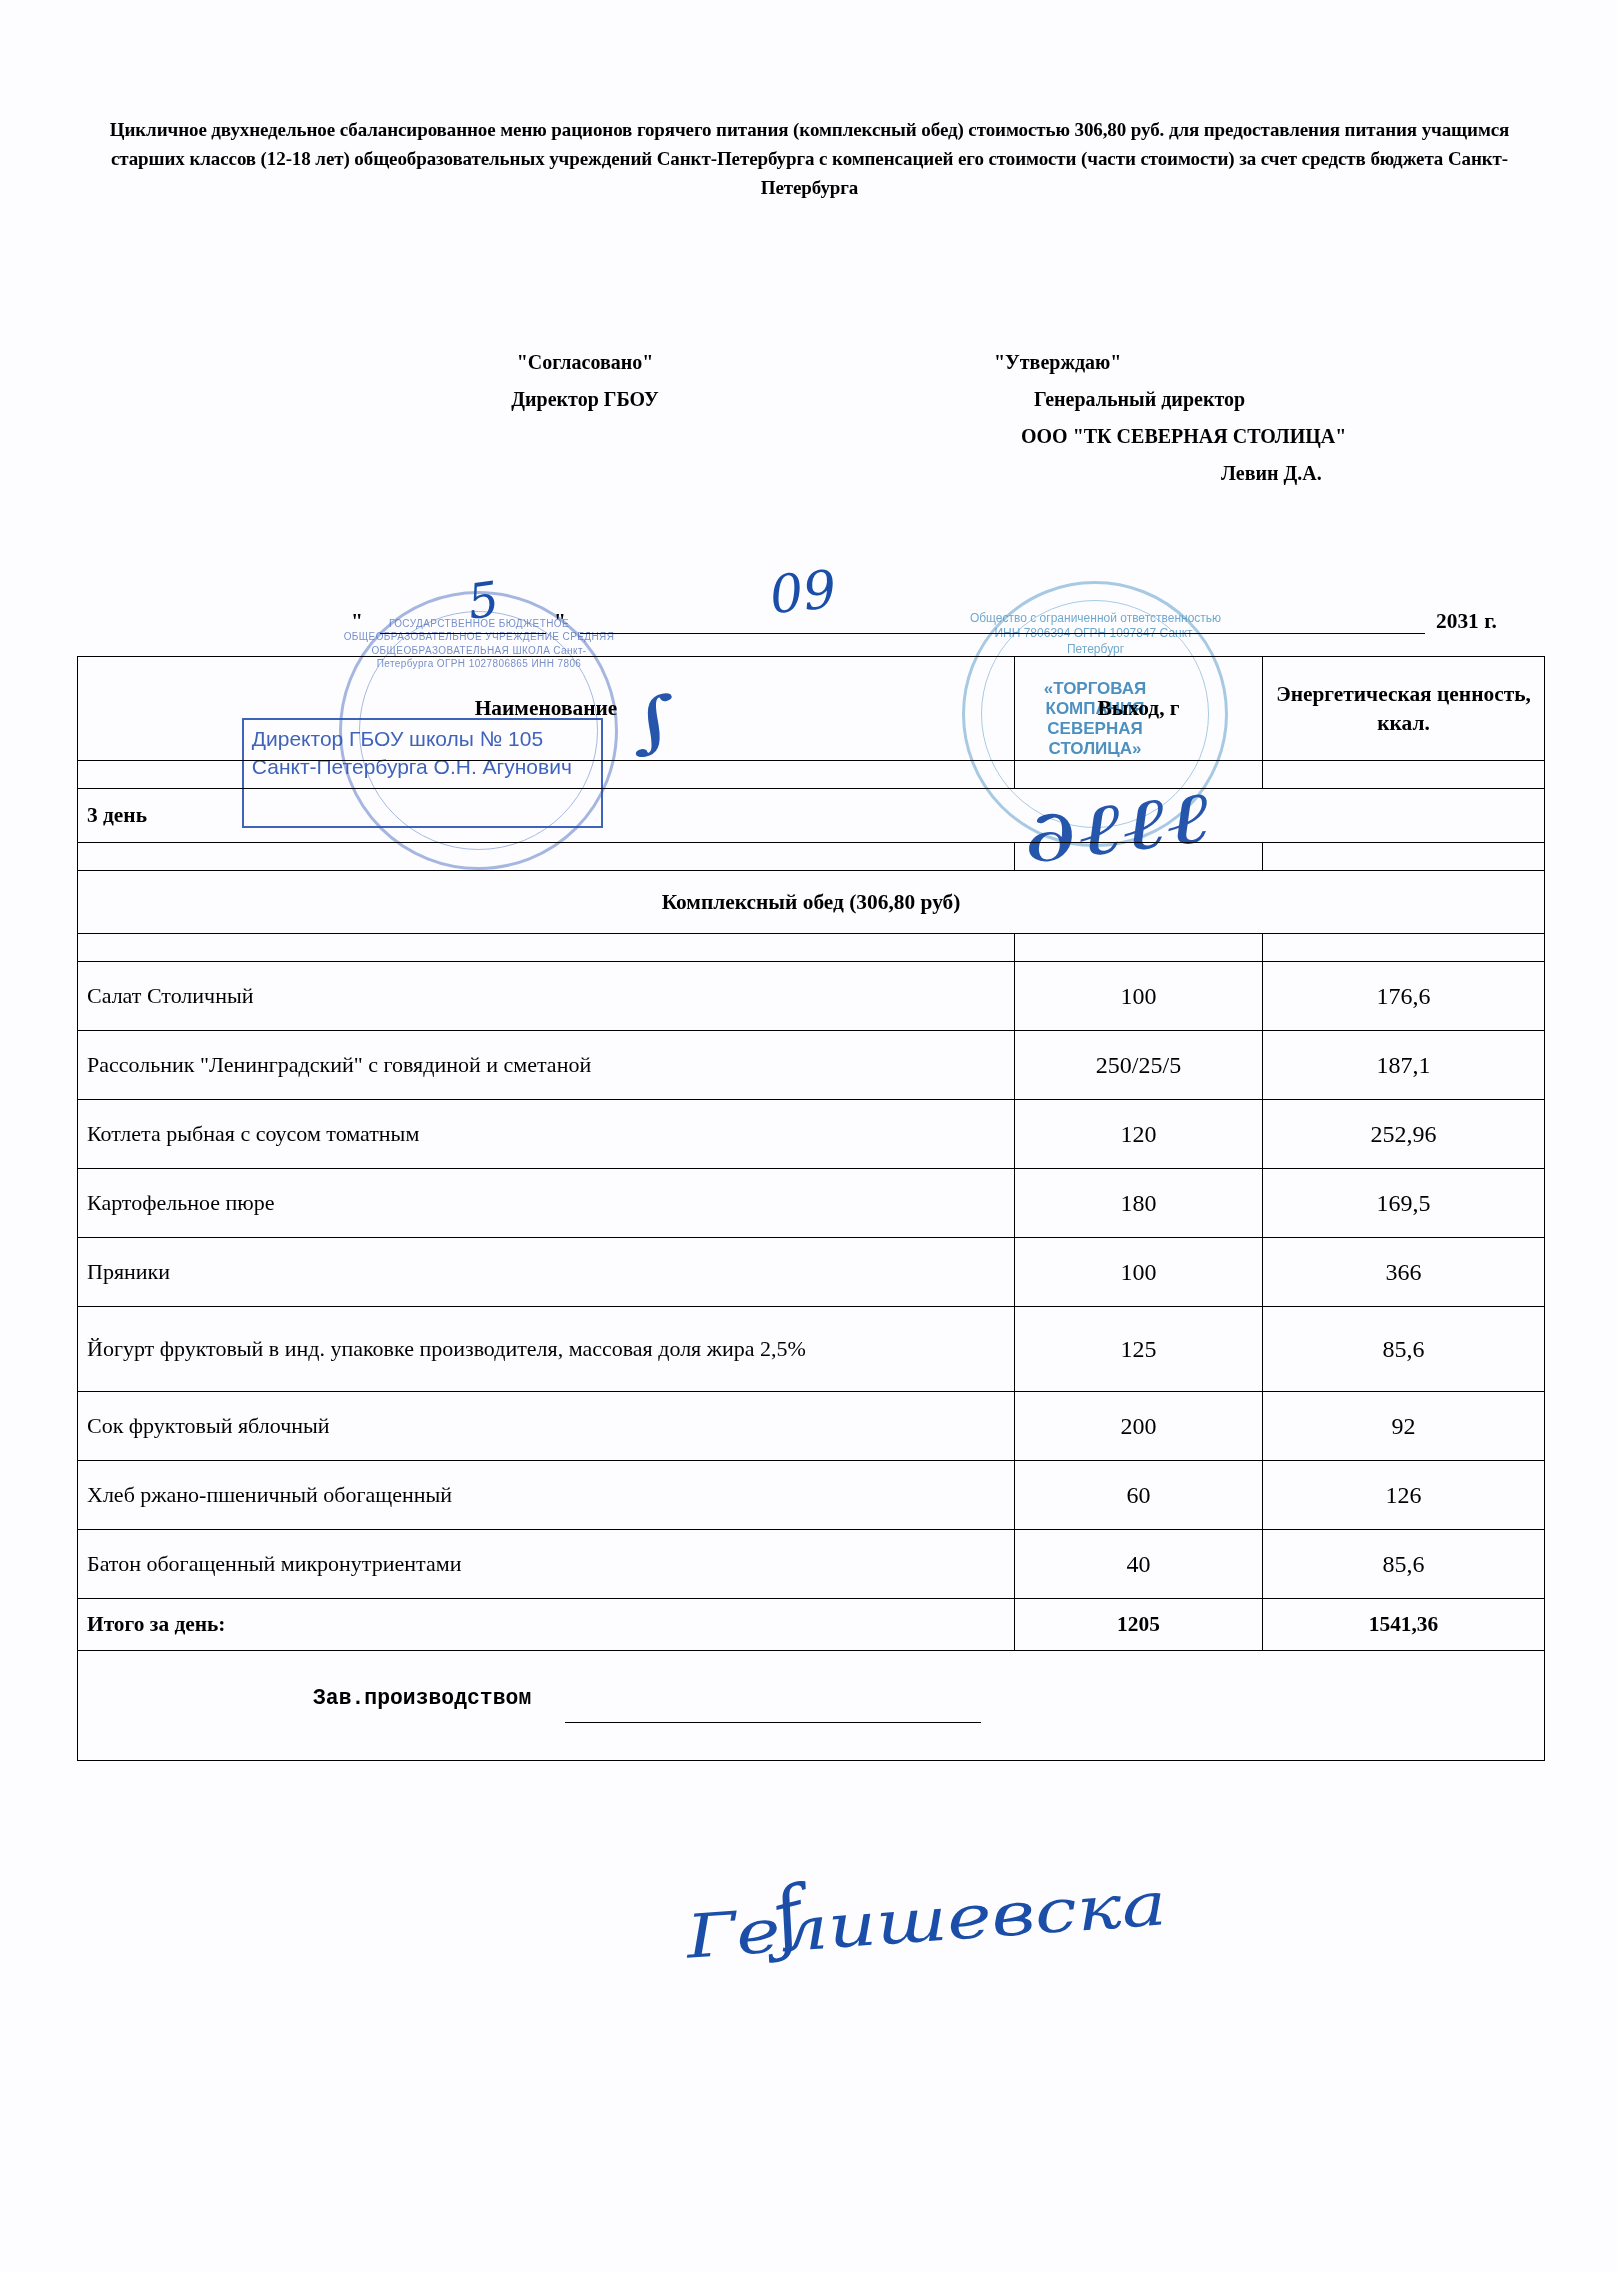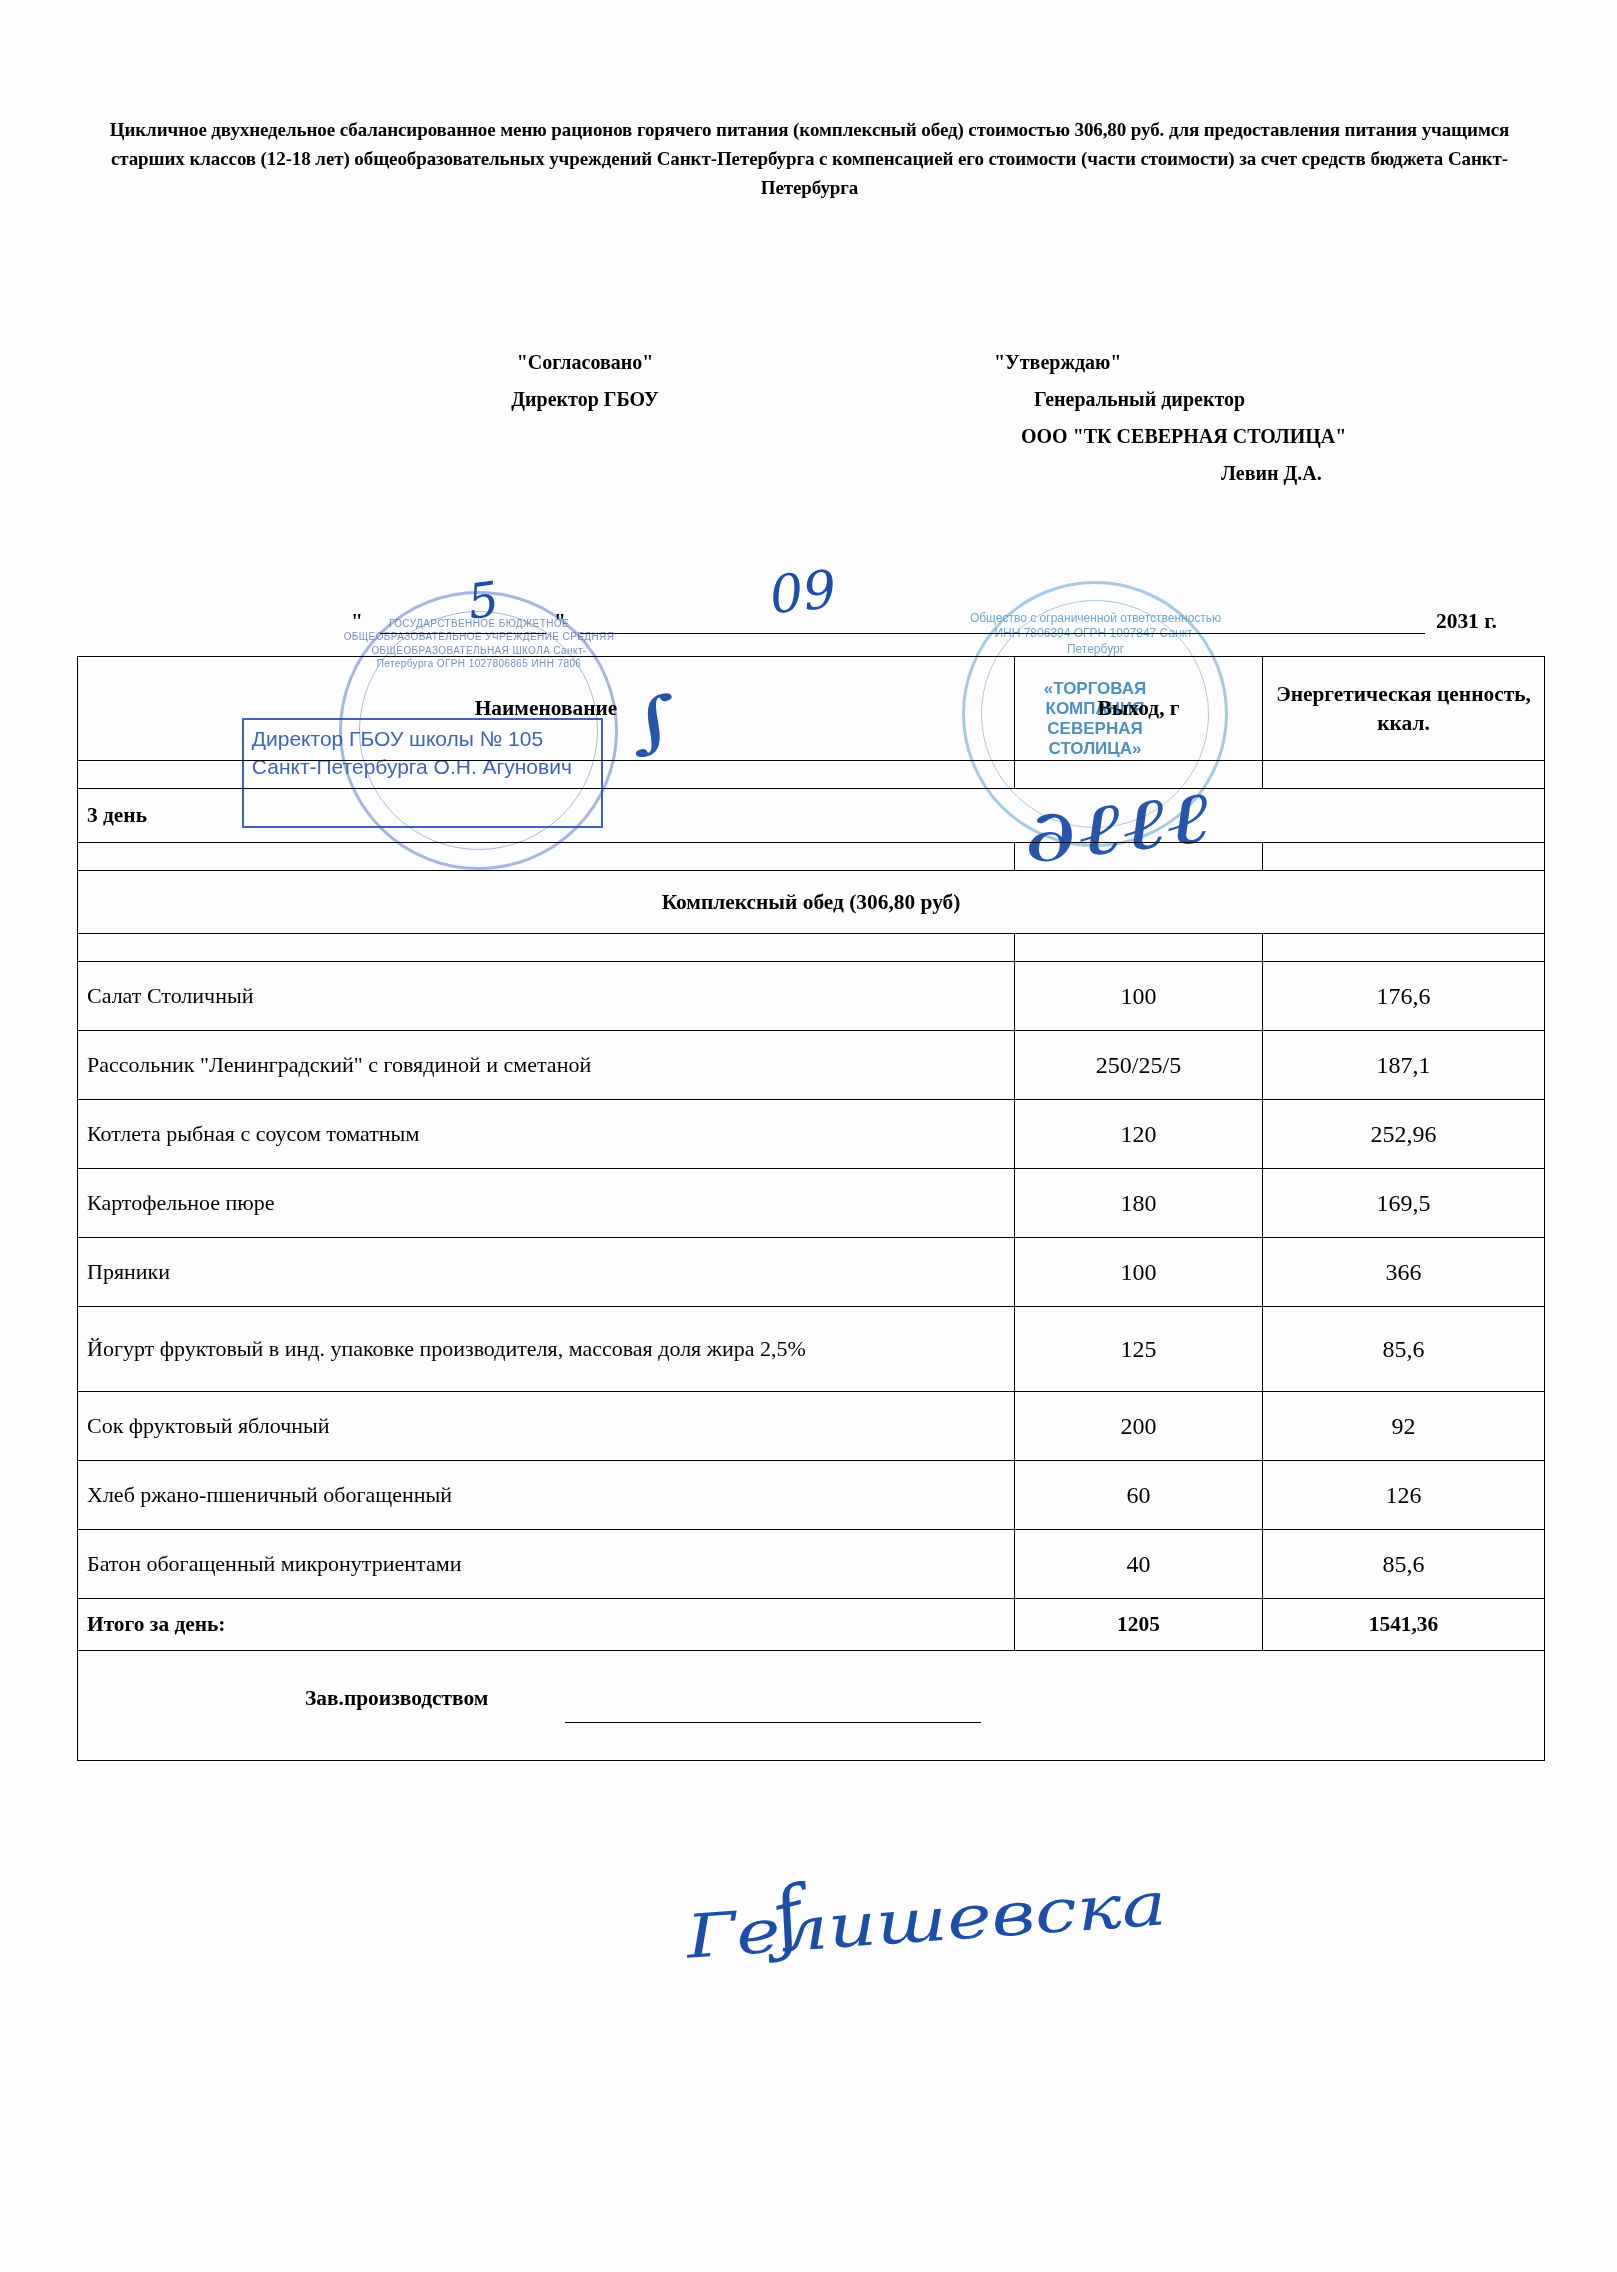--- a/index.html
+++ b/index.html
@@ -264,22 +264,23 @@
   .total-row td.name { text-align: left; }
   .total-row td.num { text-align: center; }
   .footer-row td {
     height: 109px;
     font-weight: bold;
     font-size: 25px;
     position: relative;
   }
   .footer-label {
     position: absolute;
-    left: 227px;
+    left: 235px;
     top: 35px;
+    font-family: Liberation Mono, monospace;
   }
   .footer-line {
     position: absolute;
     left: 487px;
     top: 71px;
     width: 416px;
     border-bottom: 1.9px solid #000;
   }
   .footer-sig {
     position: absolute;

